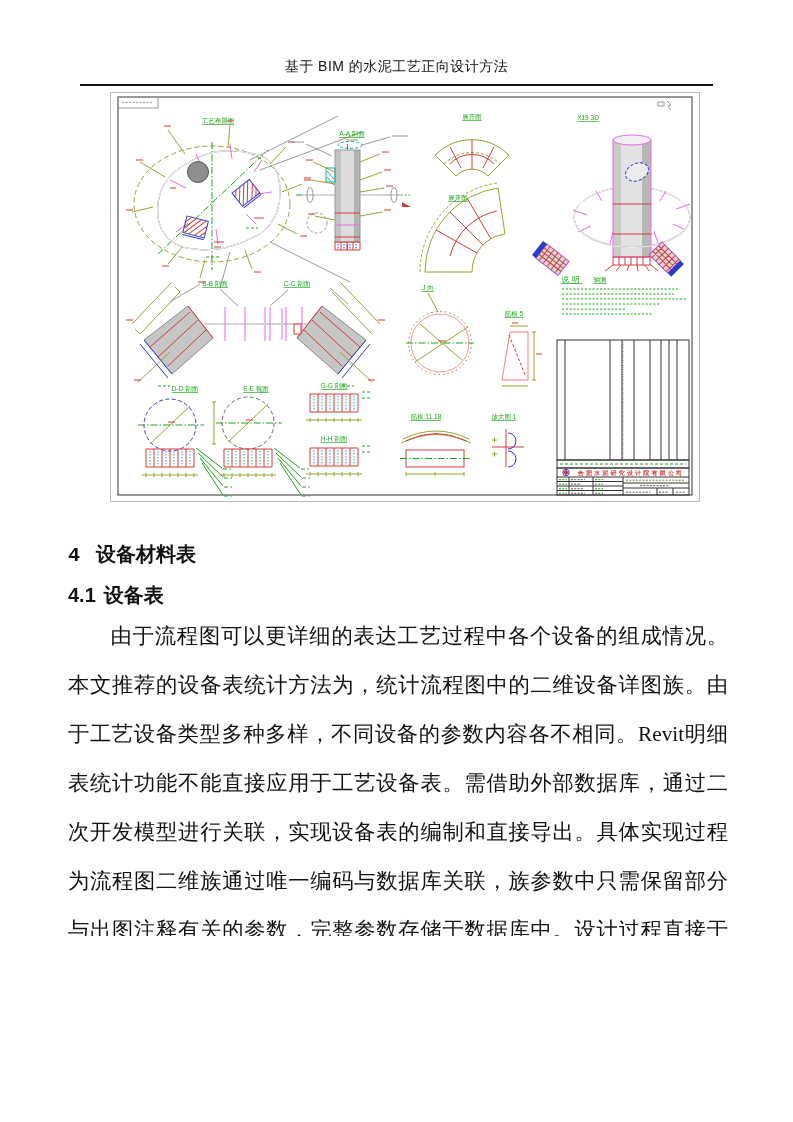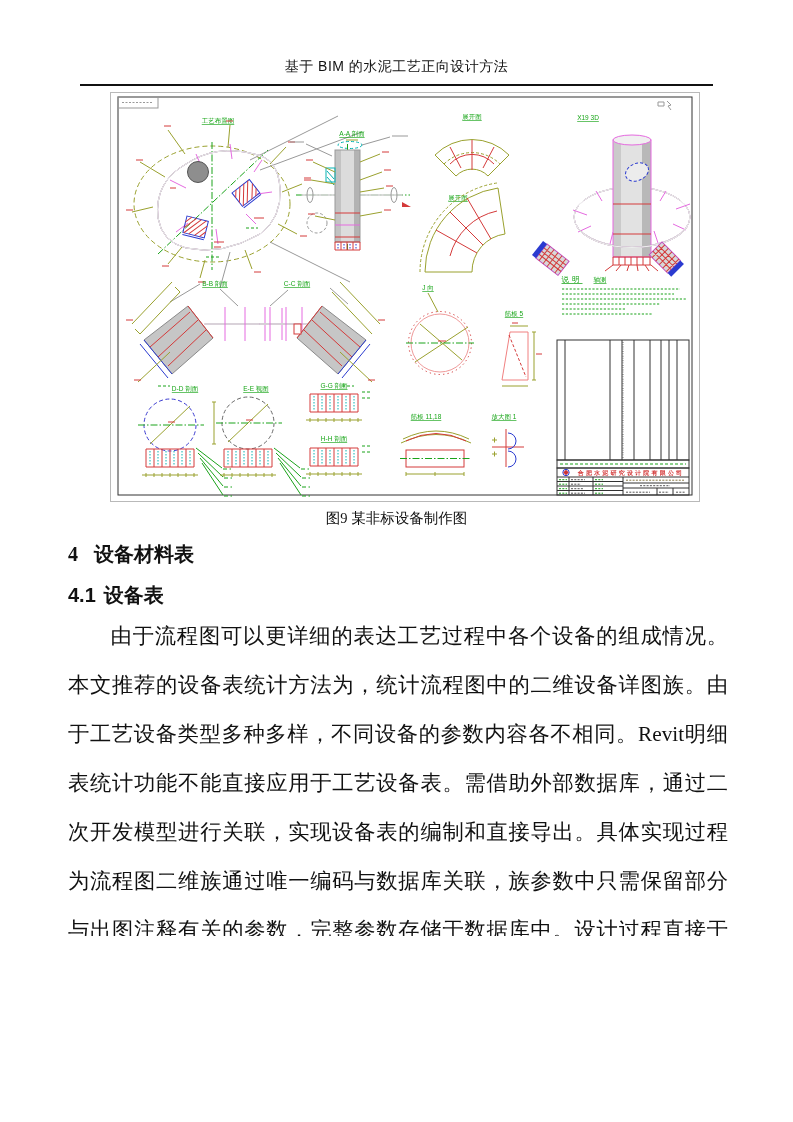--- a/index.html
+++ b/index.html
@@ -7,21 +7,21 @@
         font-family:"Liberation Serif","DejaVu Serif",serif;color:#111;}
   
   .head-title{position:absolute;top:58px;left:0;width:793px;text-align:center;
               font-size:14px;letter-spacing:.5px;font-family:"Liberation Sans","DejaVu Sans",sans-serif;}
   .head-rule{position:absolute;top:84px;left:80px;width:633px;height:2px;background:#111;}
   
   .fig-wrap{position:absolute;top:92px;left:110px;width:590px;height:410px;border-radius:24px;}
   .caption{position:absolute;top:509px;left:0;width:793px;text-align:center;font-size:14.5px;}
   
   .h1{position:absolute;top:541px;left:68px;font-size:20px;font-weight:bold;
-      font-family:Liberation Serif, serif;}
+      font-family:Liberation Mono, monospace;}
   .h1 .num{margin-right:16px;}
   .h2{position:absolute;top:582px;left:68px;font-size:20px;font-weight:bold;
       font-family:"Liberation Sans","DejaVu Sans",sans-serif;}
   .h2 .num{margin-right:8px;}
   
   .body-text{position:absolute;top:612px;left:68px;width:660px;font-size:21.3px;
              line-height:49px;text-align:justify;text-indent:2em;margin:0;}
   
   .foot-rule{position:absolute;top:1054px;left:80px;width:633px;height:2px;background:#111;}
   .page-number{position:absolute;top:1060px;left:0;width:793px;text-align:center;font-size:12.5px;
@@ -303,21 +303,20 @@
       <rect x="454" y="378.5" width="4" height="4" fill="#c33" transform="rotate(45 456 380.5)"></rect>
       <text class="co" x="521" y="383.3">合肥水泥研究设计院有限公司</text>
       <path class="gn" fill="none" stroke-width="1.5" stroke-dasharray="2 1.3" d="M449 387.7h8M449 392.2h8M449 396.7h8M449 401.2h8M485 387.7h8M485 392.2h8M485 396.7h8M485 401.2h8"></path>
       <path fill="none" stroke="#555" stroke-width="1.5" stroke-dasharray="2 1.3" d="M461 387.7h14M461 392.2h10M461 396.7h12M461 401.2h14"></path>
       <path fill="none" stroke="#887744" stroke-width="1.5" stroke-dasharray="2 1.3" d="M516 388.2h58"></path>
       <path fill="none" stroke="#555" stroke-width="1.5" stroke-dasharray="2 1.3" d="M530 393.7h30M516 400.2h24M549 400.2h10M566 400.2h9"></path>
     </g>
   </svg>
   </div>
 
-  <div class="caption">图9 某非标设备制作图</div>
 
   <div class="h1">
     <span class="num">4</span><span>设备材料表</span>
   </div>
   <div class="h2">
     <span class="num">4.1</span><span>设备表</span>
   </div>
 
   <p class="body-text">由于流程图可以更详细的表达工艺过程中各个设备的组成情况。本文推荐的设备表统计方法为，统计流程图中的二维设备详图族。由于工艺设备类型多种多样，不同设备的参数内容各不相同。Revit明细表统计功能不能直接应用于工艺设备表。需借助外部数据库，通过二次开发模型进行关联，实现设备表的编制和直接导出。具体实现过程为流程图二维族通过唯一编码与数据库关联，族参数中只需保留部分与出图注释有关的参数，完整参数存储于数据库中。设计过程直接于数据库互通。需要导出设备表时，通过外部程序，直接从数据库读取和导出设备表。通过以上方法，所导出的设备与传统设计在格式上保持一致，内容更加规范。外部数据库关联设备表的另一个优势在于可以通过Web端访问设备表数据，使工程项目各参与方都能更方便的获得相关信息。某一车间的Web端设备表如下图所示。</p>
 

